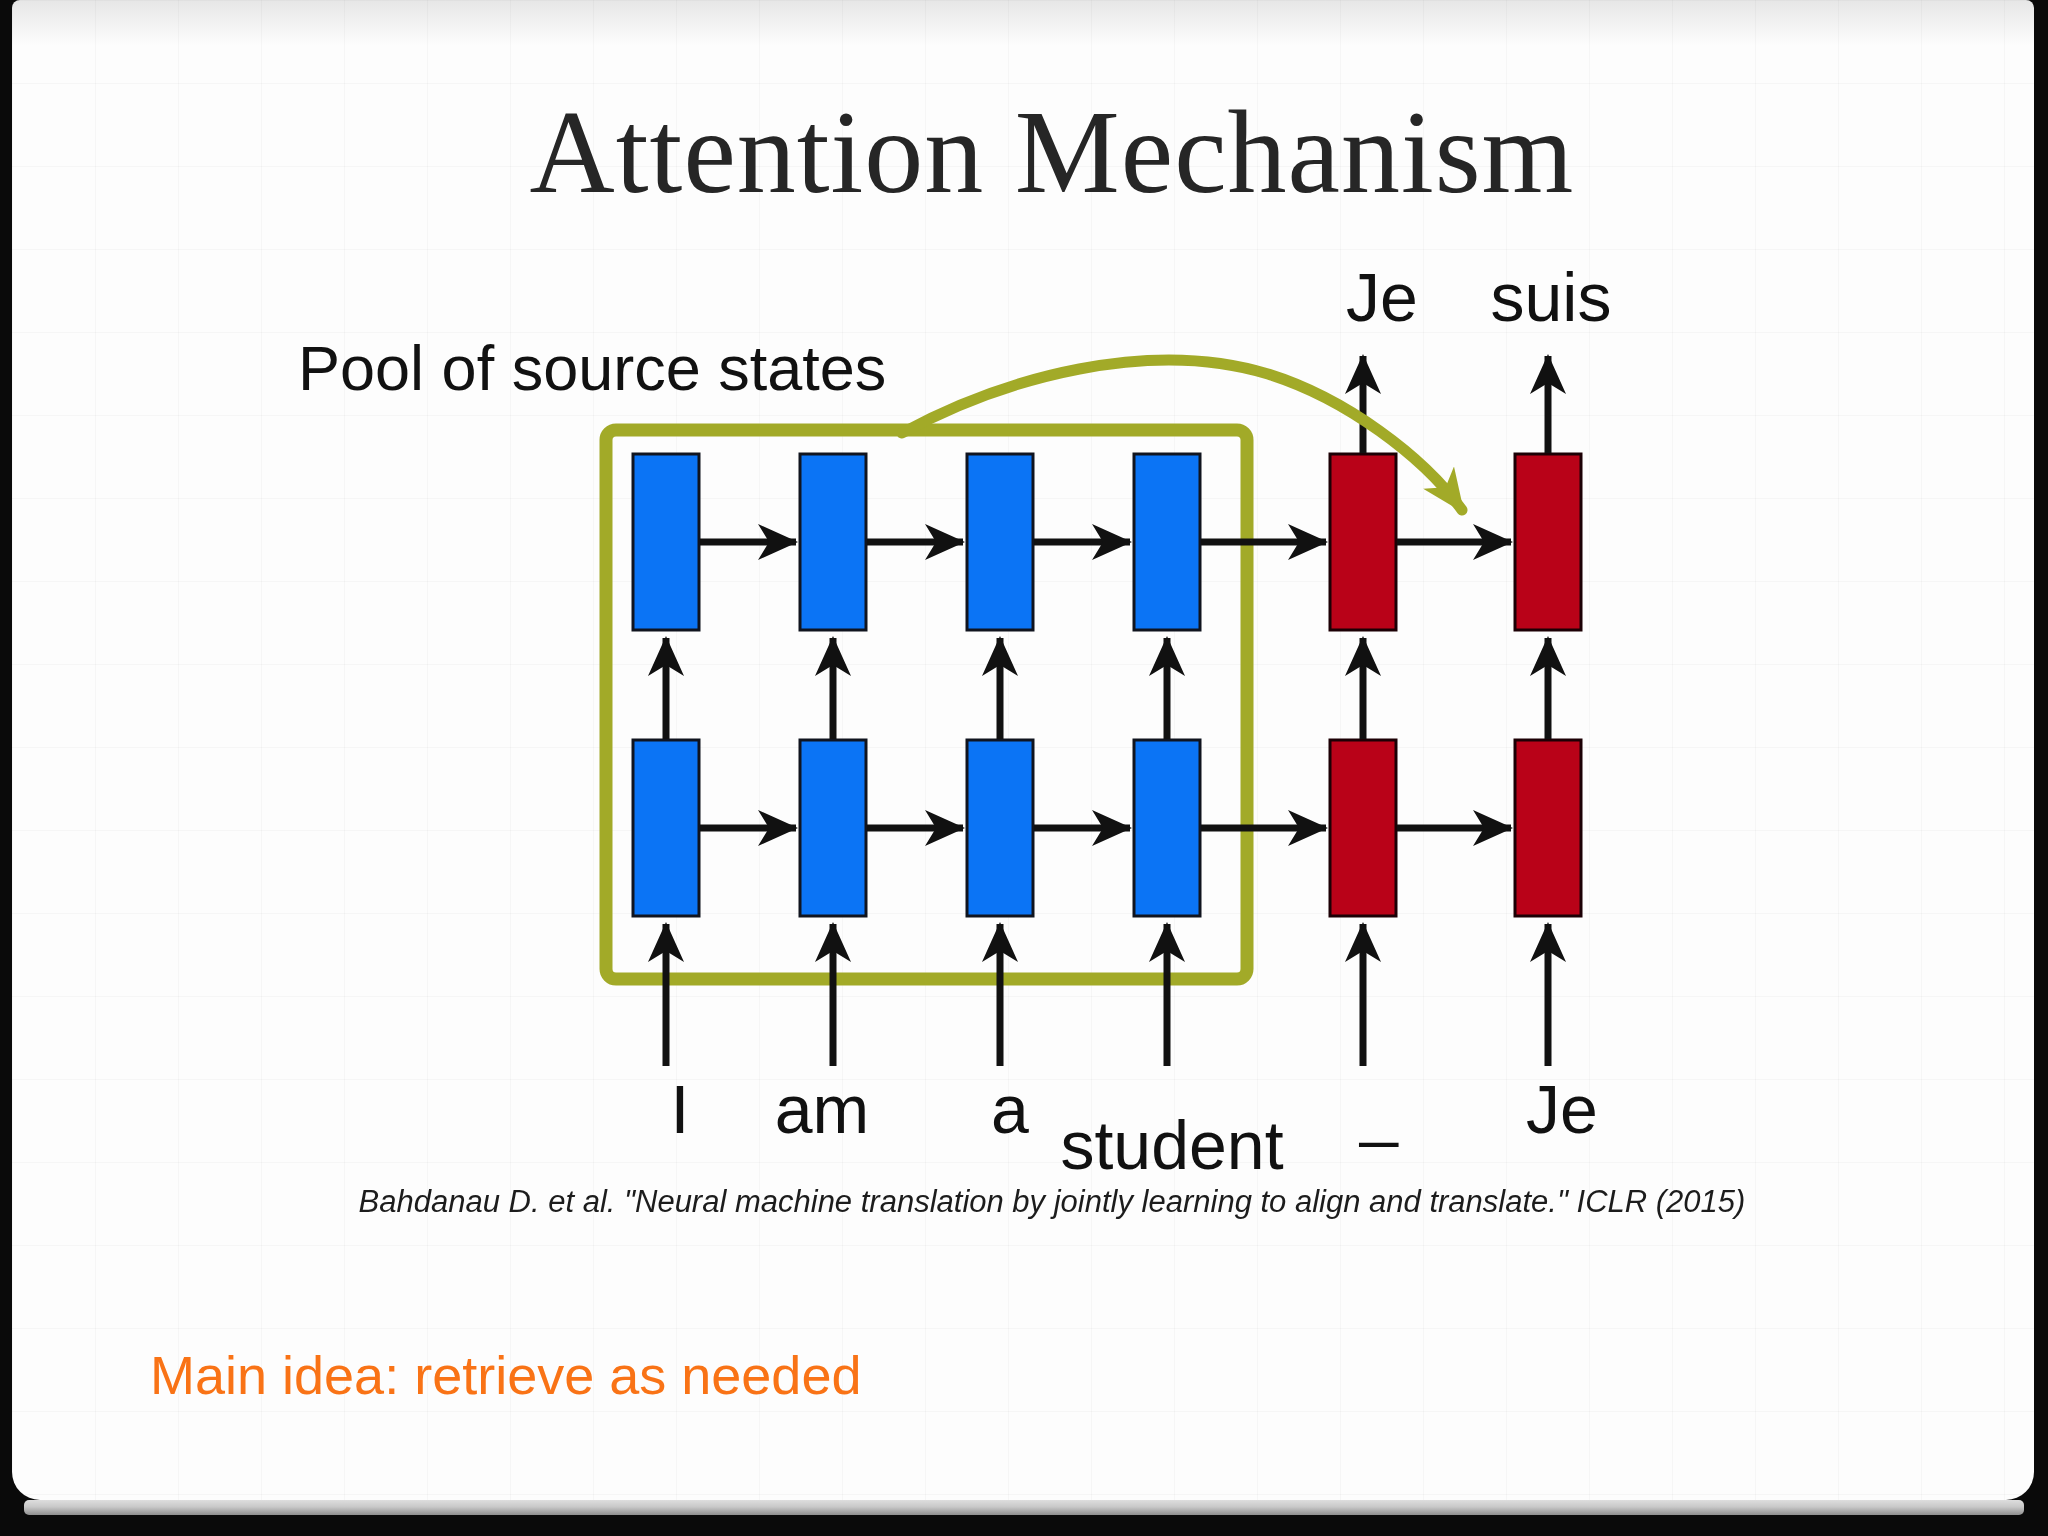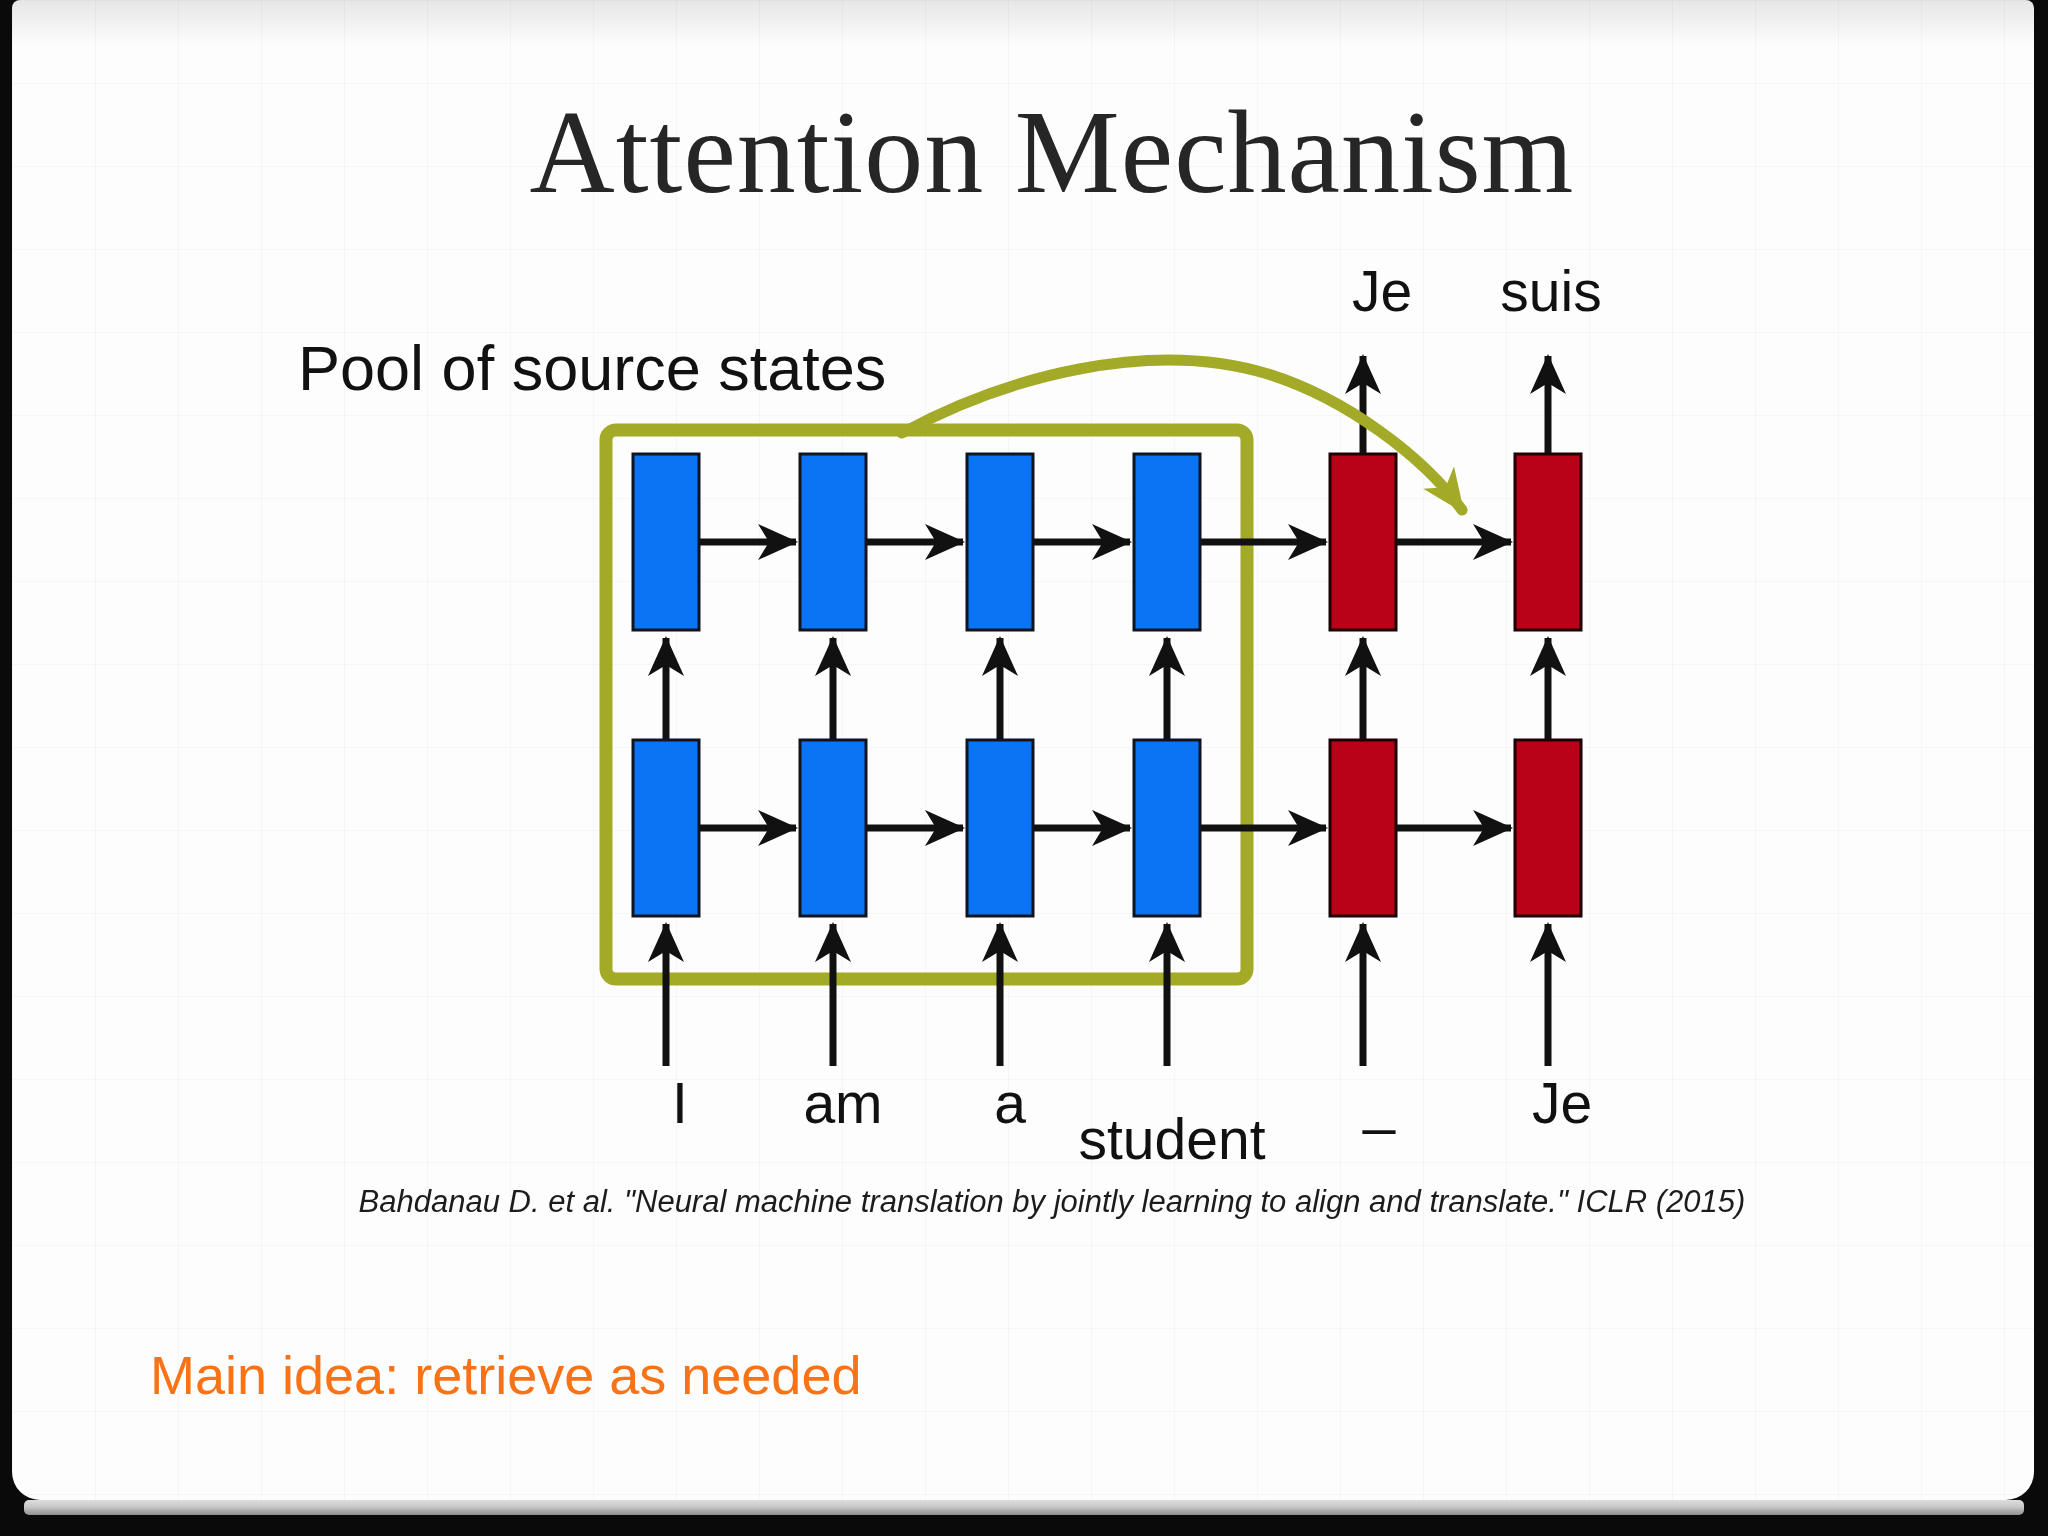--- a/index.html
+++ b/index.html
@@ -28,21 +28,21 @@
     border-radius:5px;
   }
   svg.diagram{position:absolute;left:0;top:0;}
   .txt{position:absolute;color:#111;white-space:nowrap;padding-left:28px;}
   .title{
     left:0;top:88px;width:2048px;text-align:center;
     font-family:"Liberation Serif", serif;
     font-size:118px;line-height:1.1;color:#262626;letter-spacing:1px;
   }
   .pool-label{left:270px;top:332px;font-size:63px;}
-  .word{transform:translateX(-50%);font-size:57px;}
+  .word{transform:translateX(-50%);font-size:68px;}
   .out-word{top:258px;}
   .in-word{top:1070px;}
   .citation{
     left:0;top:1184px;width:2048px;text-align:center;
     font-size:31px;font-style:italic;color:#1c1c1c;
   }
   .main-idea{left:122px;top:1344px;font-size:54px;color:#f97316;}
 </style>
 </head>
 <body>
@@ -116,21 +116,21 @@
   <path d="M 902 433 C 1005 377 1150 338 1268 374 C 1345 398 1423 456 1462 510" fill="none" stroke-width="11" stroke-linecap="round" marker-end="url(#headOlive)" stroke="#a2aa28"></path>
 </svg>
 
 <div class="txt title">Attention Mechanism</div>
 <div class="txt pool-label">Pool of source states</div>
 
 <div class="txt word out-word" style="left:1368px;">Je</div>
 <div class="txt word out-word" style="left:1537px;">suis</div>
 
 <div class="txt word in-word" style="left:666px;">I</div>
-<div class="txt word in-word" style="left:829px;">am</div>
+<div class="txt word in-word" style="left:808px;">am</div>
 <div class="txt word in-word" style="left:996px;">a</div>
 <div class="txt word in-word" style="left:1158px;margin-top:36px;">student</div>
 <div class="txt word in-word" style="left:1365px;">_</div>
 <div class="txt word in-word" style="left:1548px;">Je</div>
 
 <div class="txt citation">Bahdanau D. et al. "Neural machine translation by jointly learning to align and translate." ICLR (2015)</div>
 <div class="txt main-idea">Main idea: retrieve as needed</div>
 
 <div class="deck-edge"></div>
 

